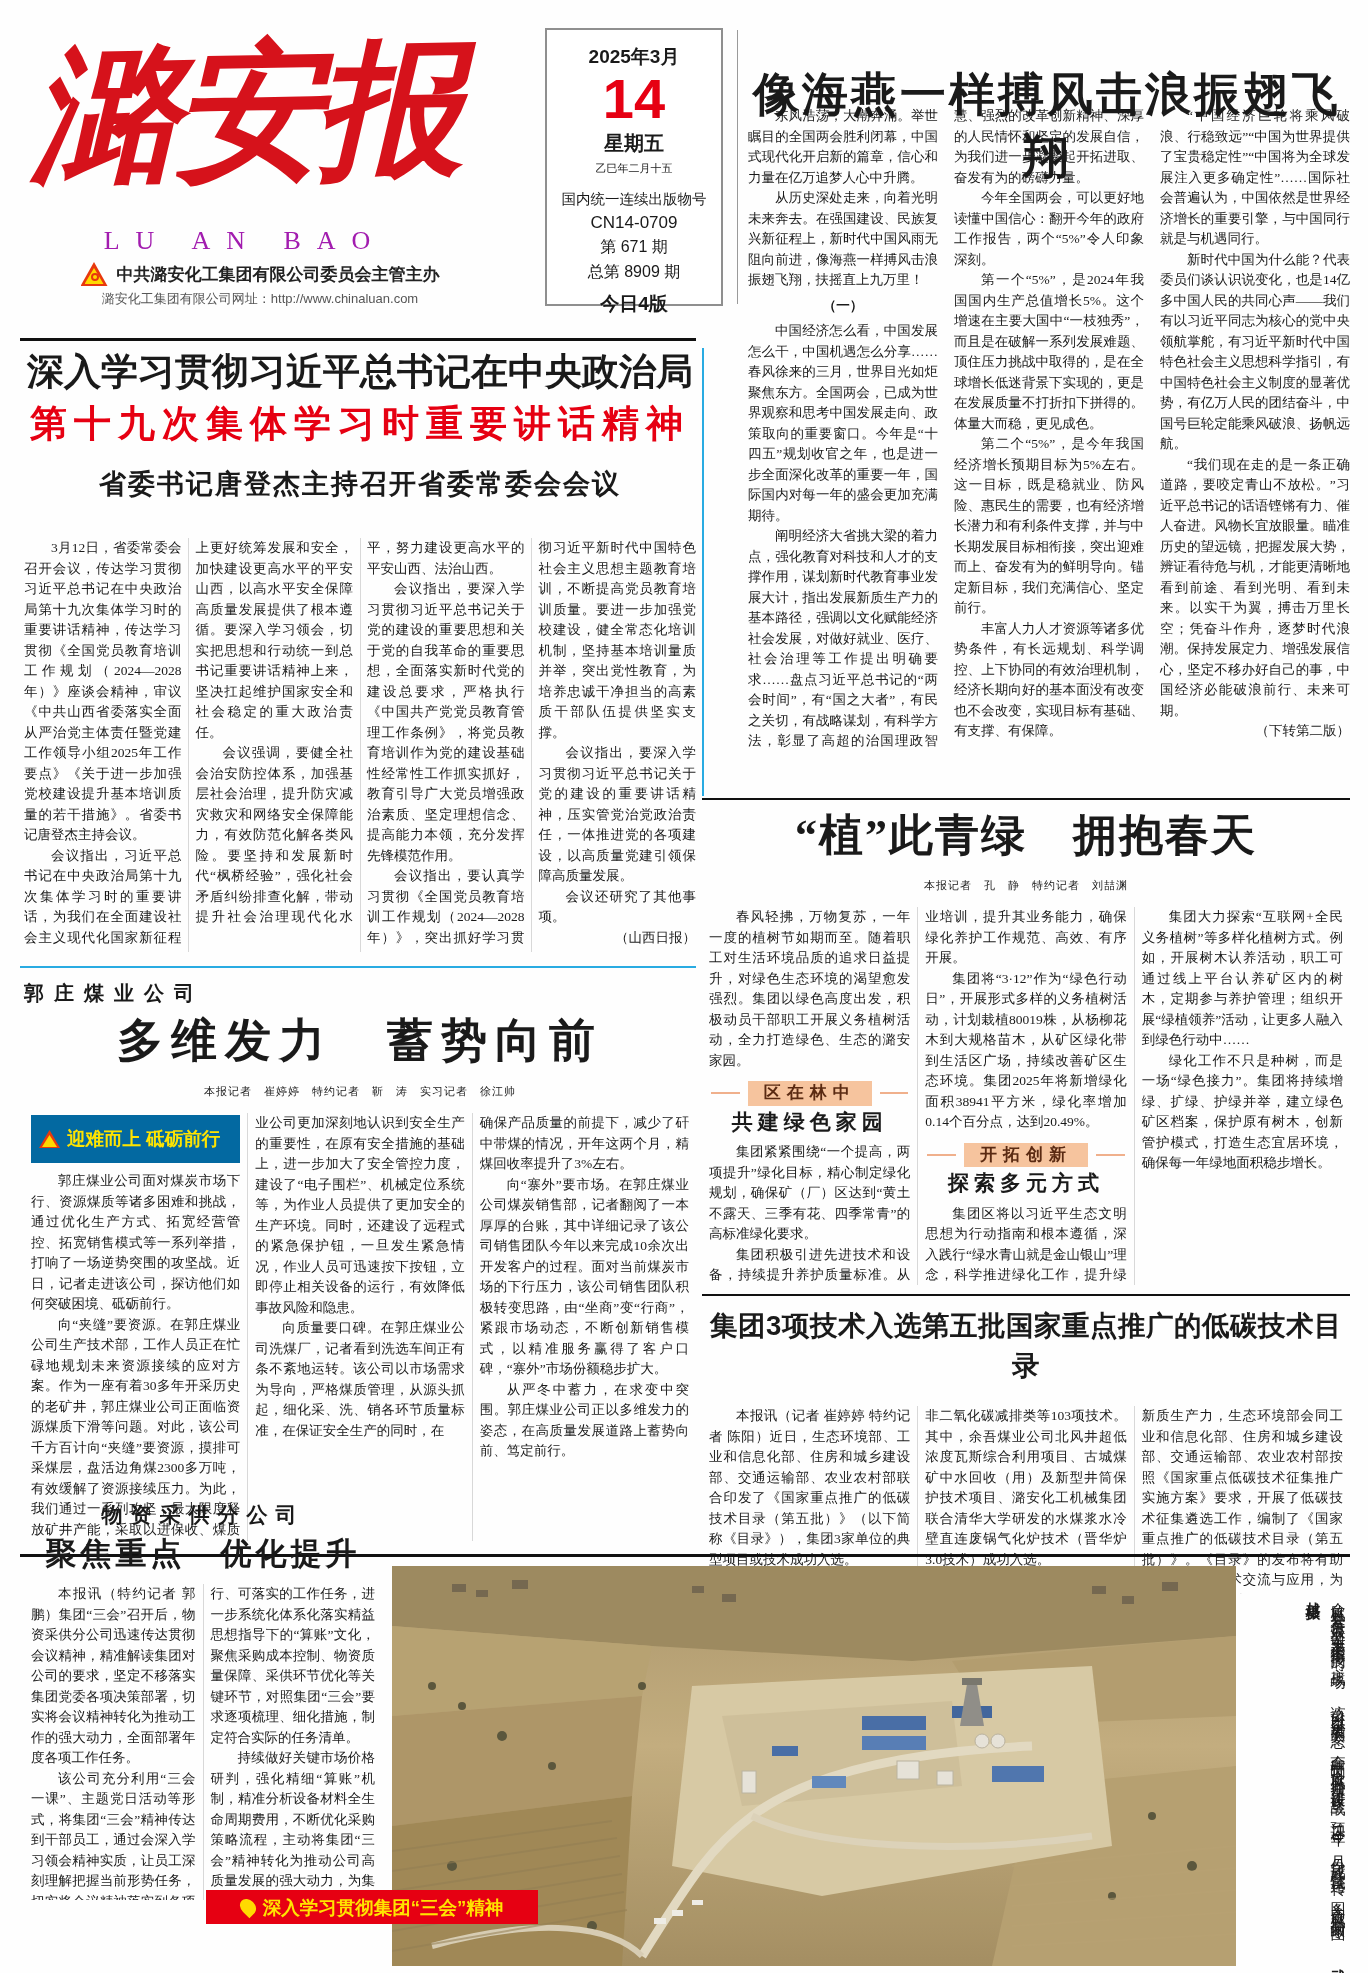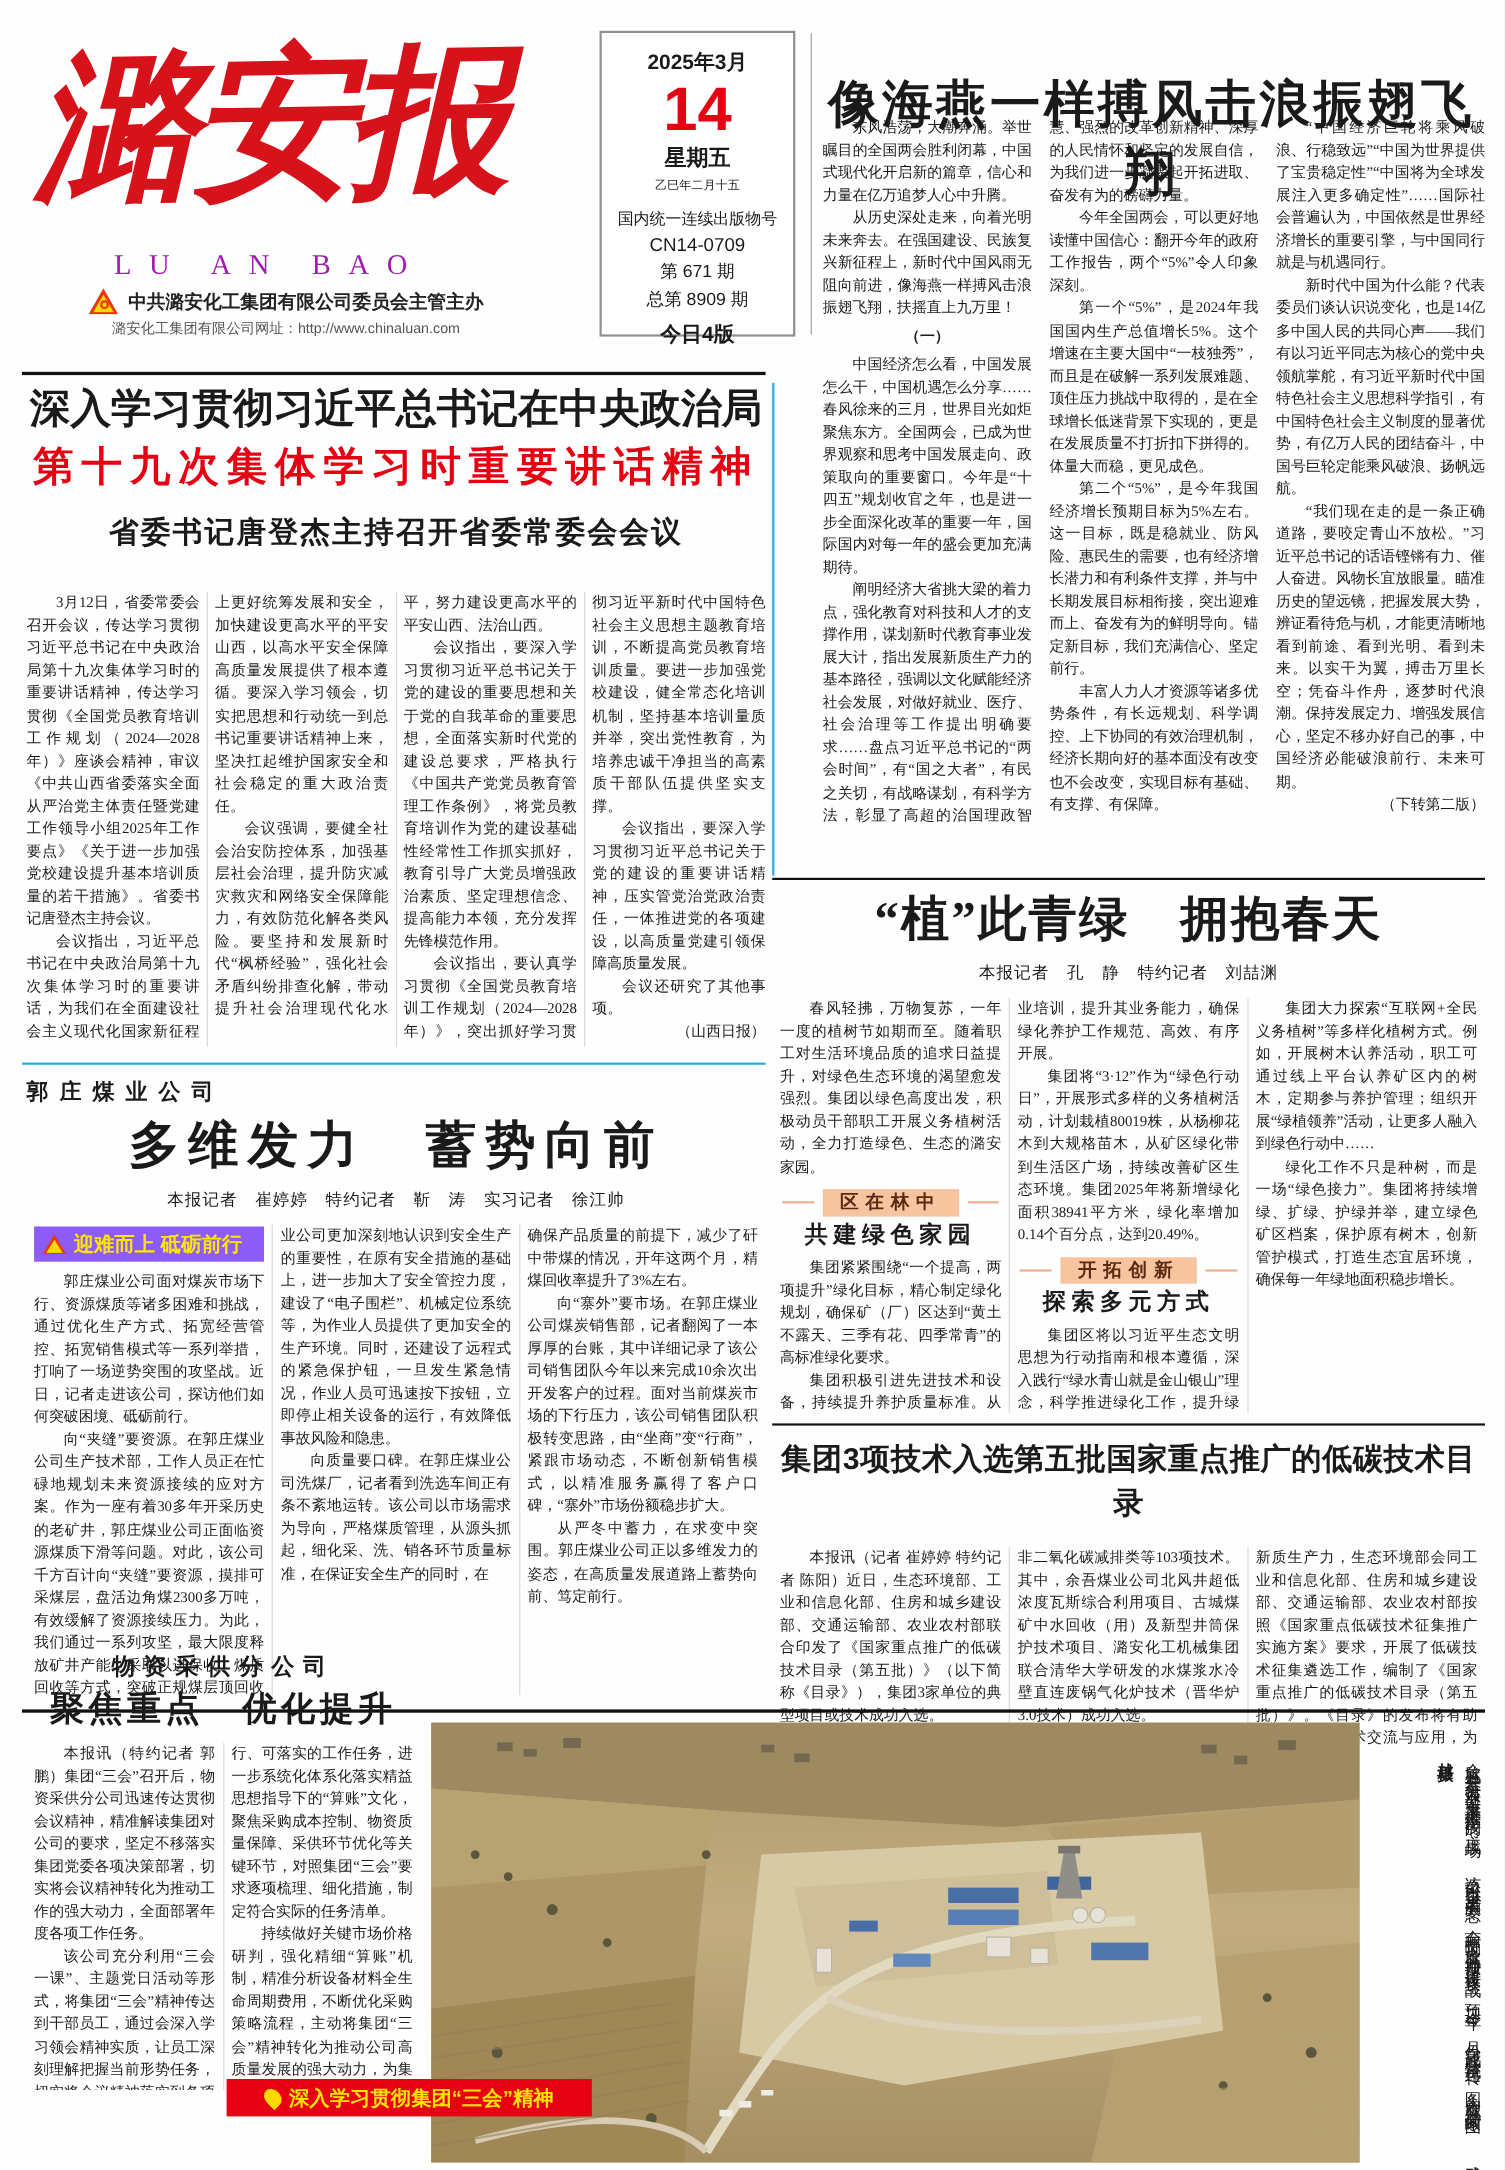--- a/index.html
+++ b/index.html
@@ -50,26 +50,26 @@
   .prov-head{left:24px;top:350px;width:672px;text-align:center;font-family:"Liberation Sans",sans-serif;}
   .prov-l1{font-size:37px;font-weight:900;letter-spacing:0px;line-height:44px;}
   .prov-l2{font-size:37px;font-weight:900;color:#e60012;letter-spacing:7px;line-height:44px;margin-top:8px;}
   .prov-sub{font-size:27px;font-weight:bold;margin-top:20px;font-family:"DejaVu Serif",serif;letter-spacing:2px;}
   .prov-body{left:24px;top:538px;width:672px;height:414px;column-count:4;column-gap:14px;
       column-rule:1px solid #d8d8d8;}
   
   .gz{left:24px;top:978px;width:672px;}
   .kicker{text-align:left;font-size:20px;font-weight:bold;letter-spacing:10px;line-height:30px;}
   .gz-title{text-align:center;font-size:46px;font-weight:bold;letter-spacing:8px;line-height:54px;margin-top:6px;}
-  .byline{text-align:center;font-size:15px;letter-spacing:1px;line-height:20px;margin-top:13px;}
+  .byline{text-align:center;font-size:11px;letter-spacing:1px;line-height:20px;margin-top:13px;}
   .cols{display:flex;margin-top:12px;}
   .cols .col{flex:1;padding:0 7px;}
   .cols .col + .col{border-left:1px solid #d8d8d8;}
   .gz-cols{height:428px;overflow:hidden;}
-  .badge{height:32px;background:#8b5cf6;color:#ffe400;font-weight:bold;font-size:18.5px;
+  .badge{height:48px;background:#0369a1;color:#ffe400;font-weight:bold;font-size:18.5px;
       display:flex;align-items:center;gap:7px;padding:0 8px;margin:2px 0 8px;
       font-family:"Liberation Sans",sans-serif;white-space:nowrap;}
   .badge .tri-logo{width:21px;height:18px;}
   .badge .tri-logo i{left:3px;top:5px;width:15px;height:12px;}
   
   .green{left:702px;top:810px;width:648px;}
   .green-title{text-align:center;font-size:44px;font-weight:bold;letter-spacing:2px;line-height:52px;}
   .green-cols{height:378px;overflow:hidden;}
   .gbox{margin:10px 2px;text-align:center;}
   .gbox-tagrow{display:flex;align-items:center;gap:8px;}

